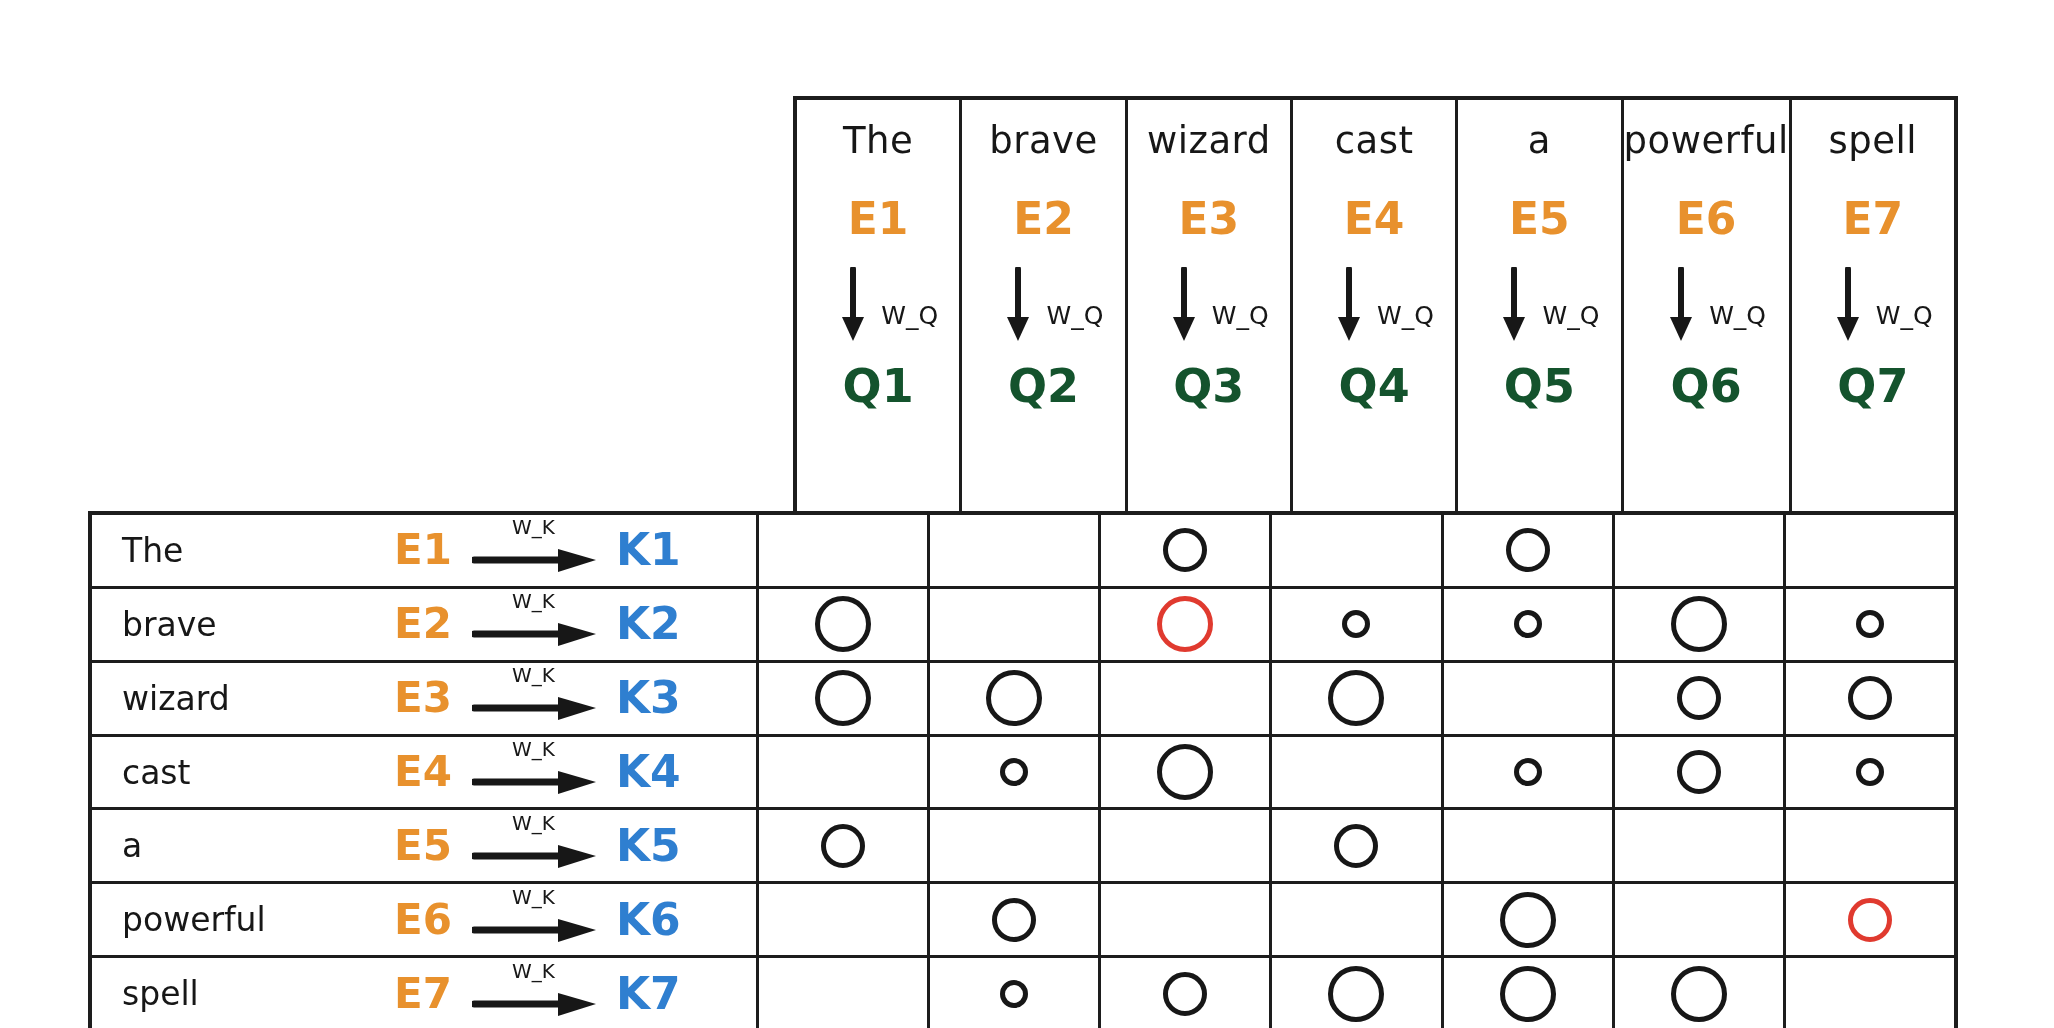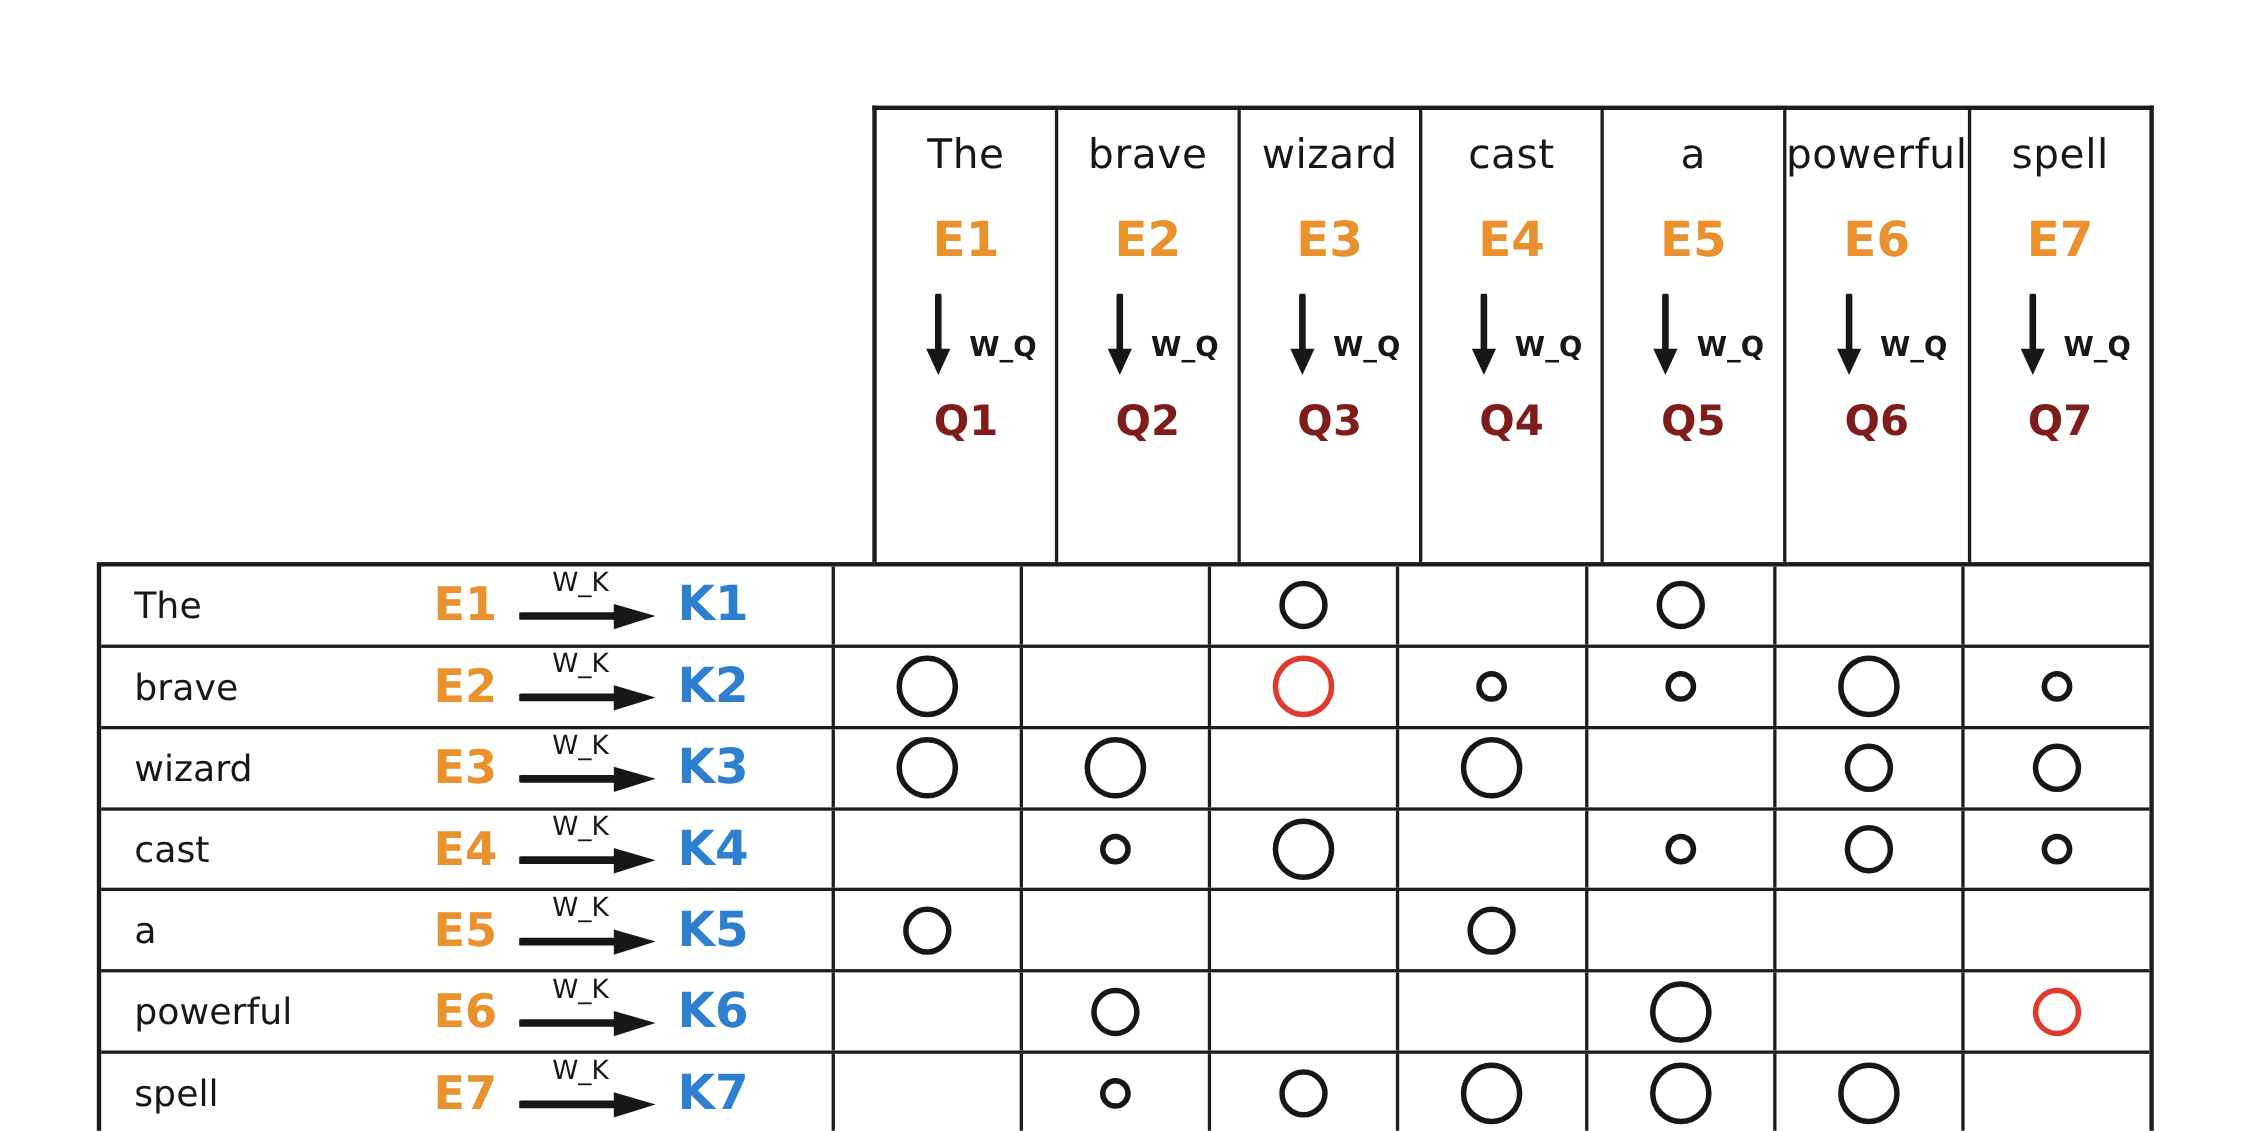--- a/index.html
+++ b/index.html
@@ -58,37 +58,36 @@
     line-height: 1;
   }
   .arrow-wq {
     margin-top: 26px;
     position: relative;
     width: 110px;
     height: 82px;
     display: flex;
     align-items: flex-start;
     justify-content: center;
-    font-weight: bold;
   }
   .arrow-wq svg { position: absolute; left: 16px; top: 0; }
   .wq-lbl {
     position: absolute;
     left: 58px;
     top: 34px;
     font-size: 25px;
     color: #171717;
     font-family: "DejaVu Sans", sans-serif;
     white-space: nowrap;
   }
   .q-lbl {
     margin-top: 14px;
-    font-size: 38px;
+    font-size: 46px;
     font-weight: bold;
-    color: #7f1d1d;
+    color: #14532d;
     line-height: 1;
   }
 
   
   #table {
     position: absolute;
     left: 88px;
     top: 463px;
     width: 1870px;
     height: 522px;
@@ -134,23 +133,23 @@
     position: absolute;
     left: 380px;
     top: 50%;
     transform: translateY(-50%);
     width: 140px;
     height: 62px;
   }
   .rh-arrow svg { position: absolute; left: 0; top: 24px; }
   .wk-lbl {
     position: absolute;
-    left: 30px;
+    left: 40px;
     top: -4px;
-    font-size: 24px;
+    font-size: 20px;
     color: #171717;
     white-space: nowrap;
   }
   .rh-k {
     position: absolute;
     left: 524px;
     font-size: 44px;
     font-weight: bold;
     color: #2f7fd0;
     line-height: 1;

